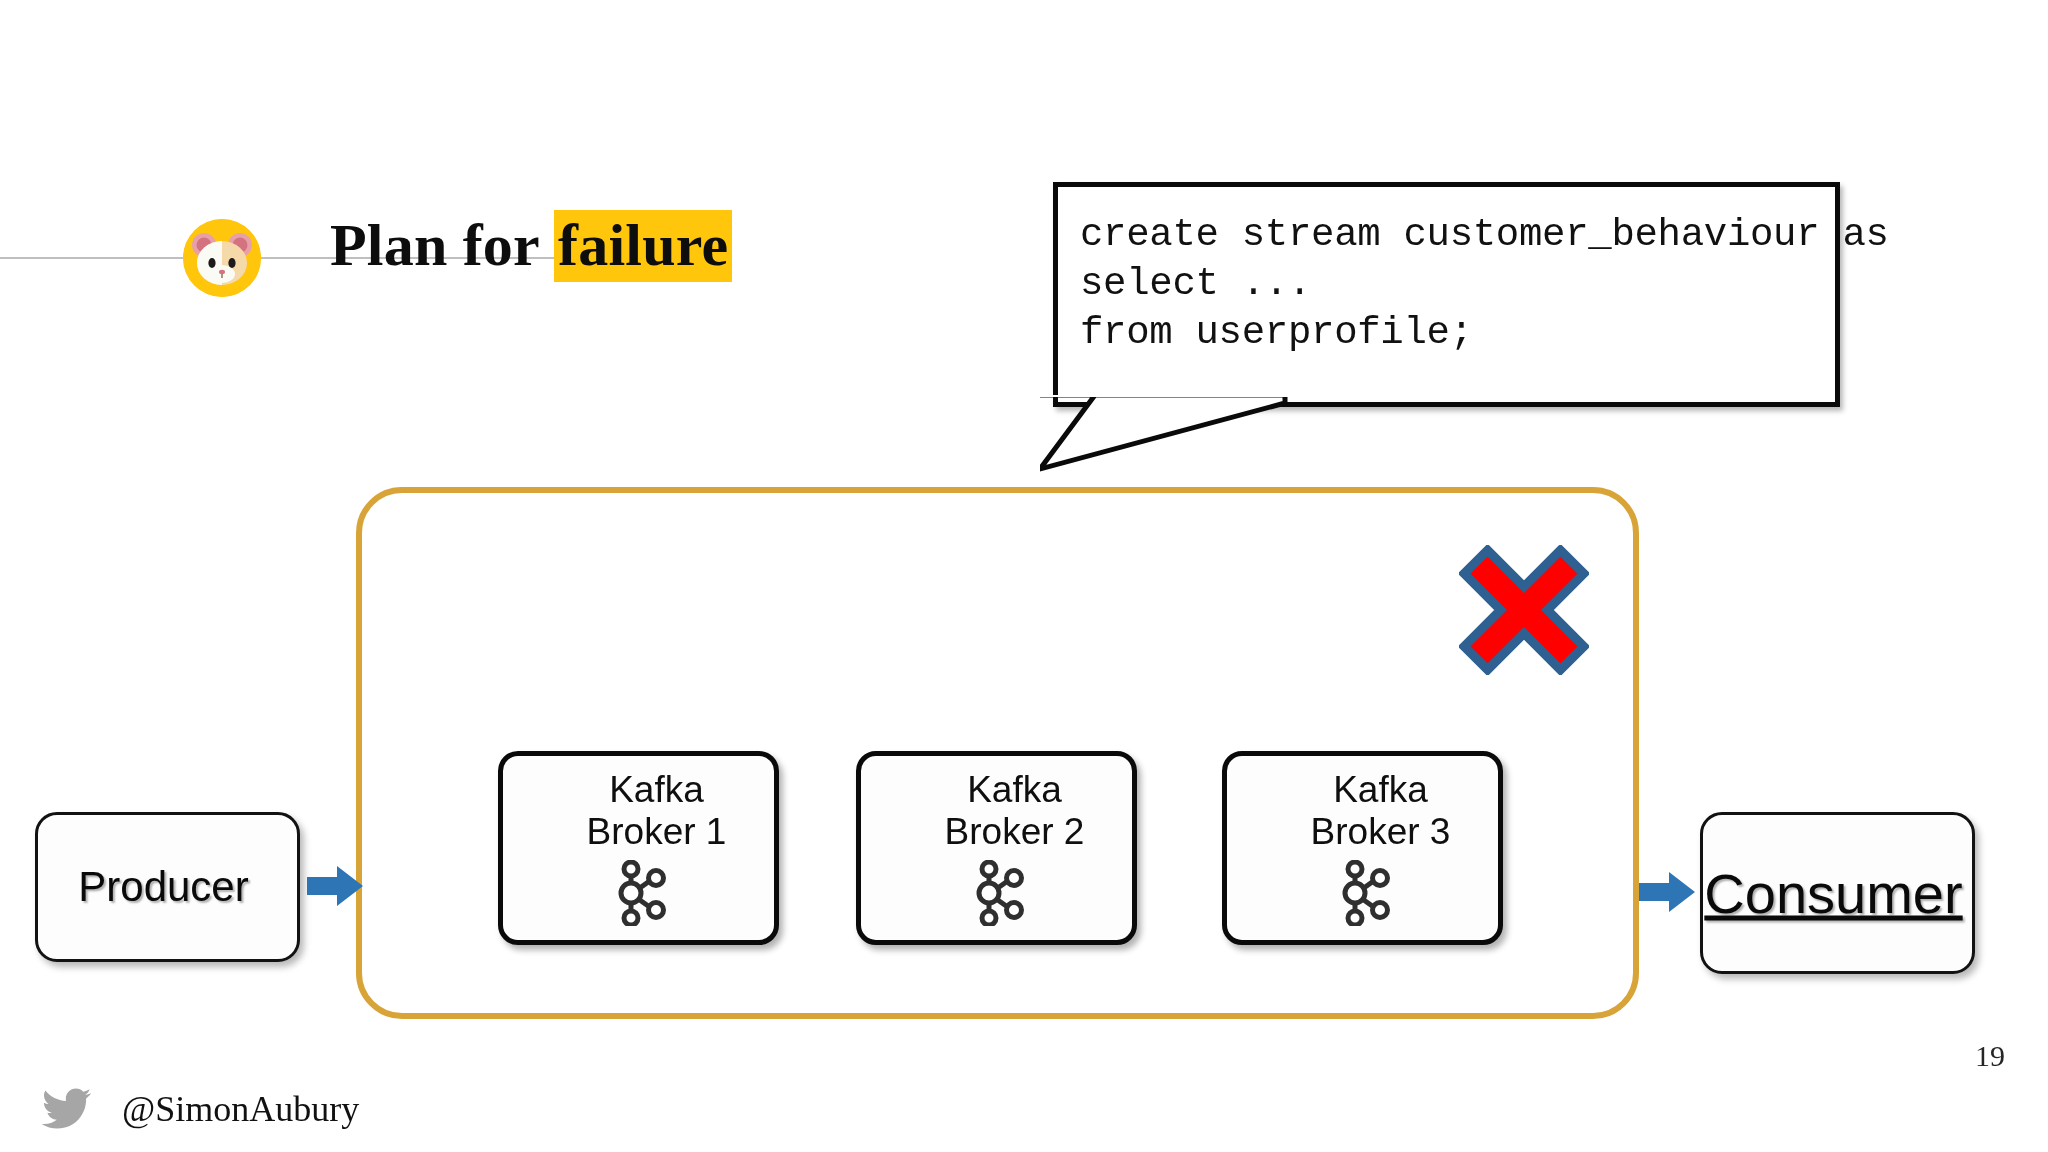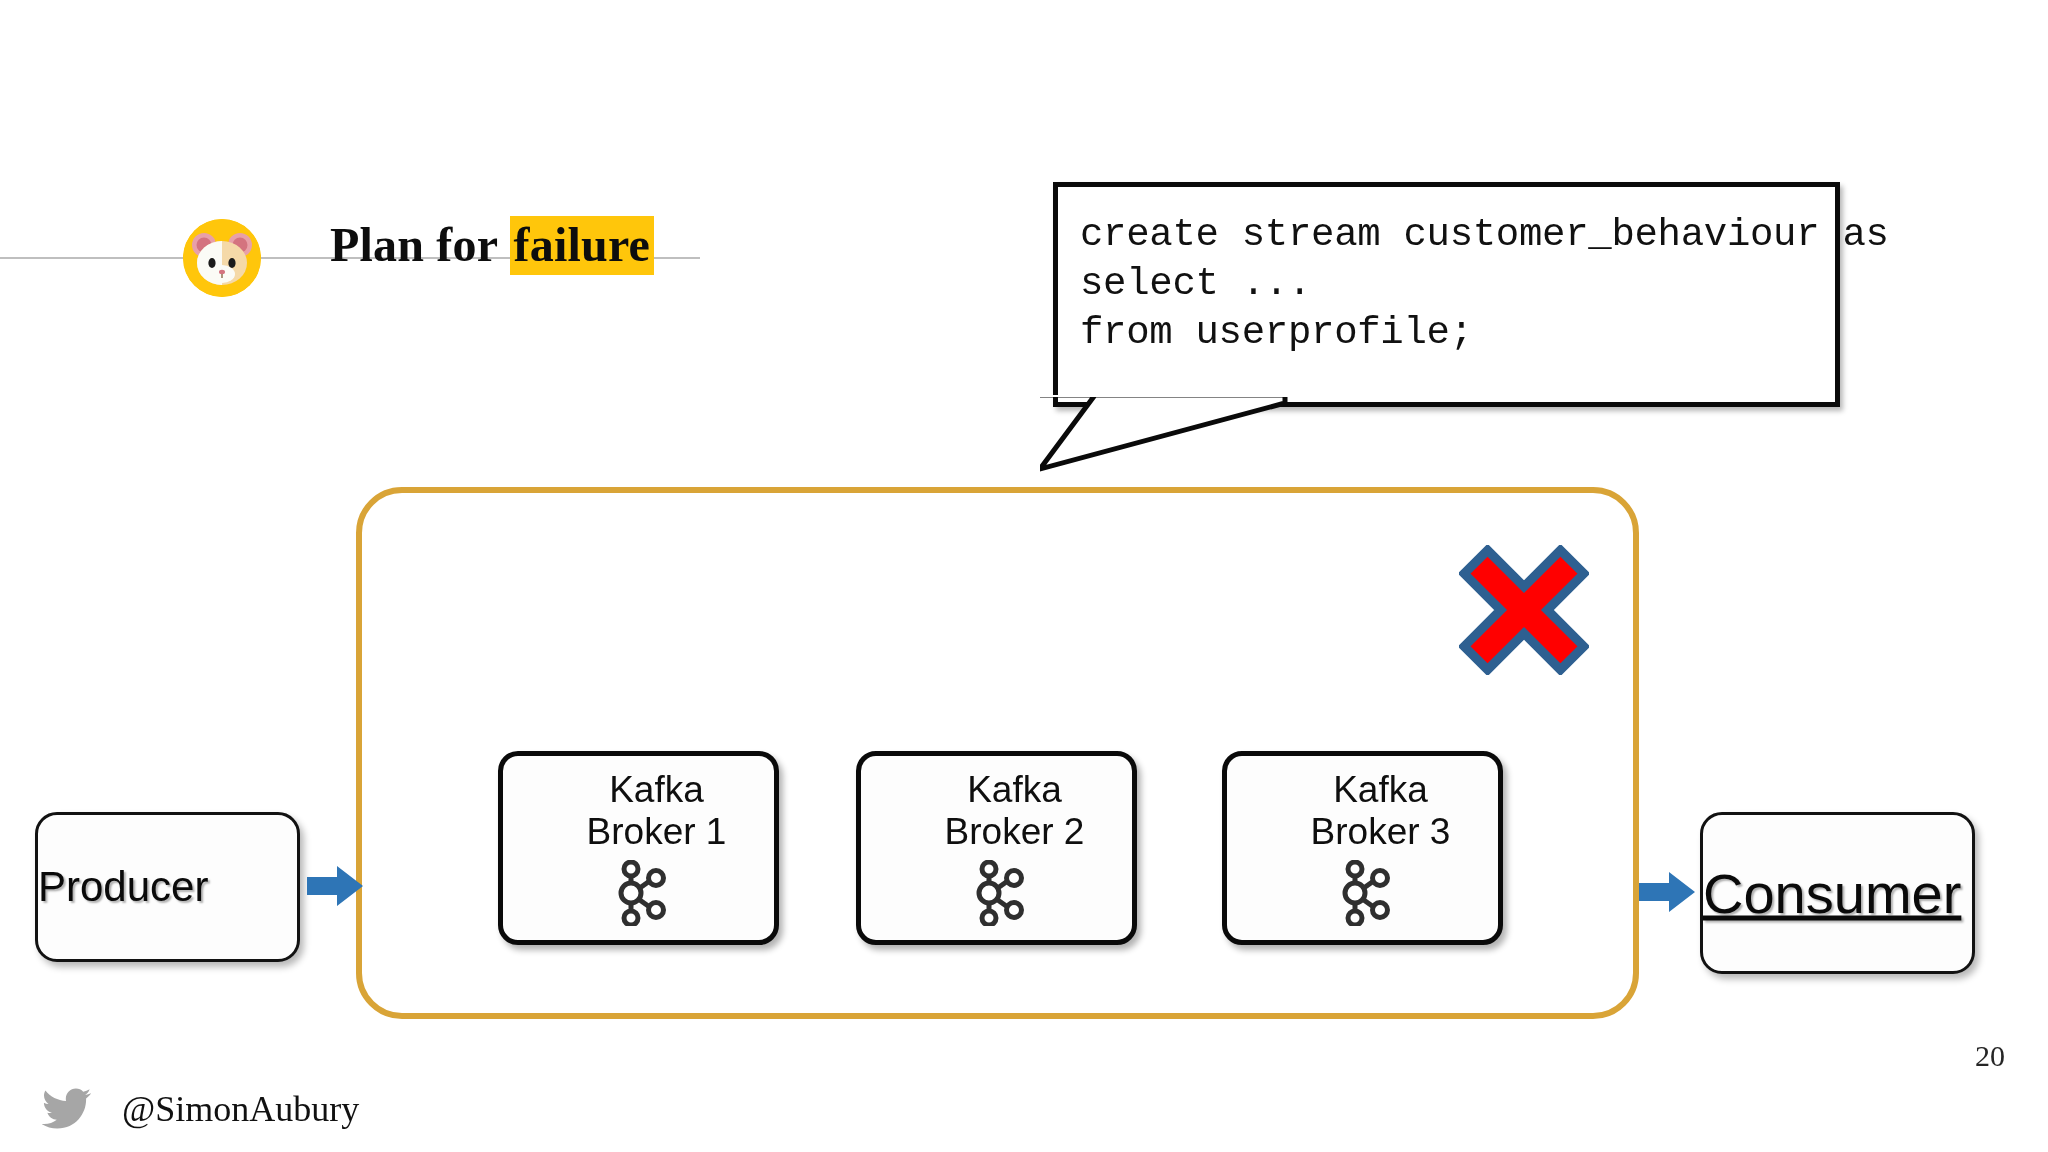--- a/index.html
+++ b/index.html
@@ -45,21 +45,21 @@
   }
   .emoji-badge svg { display: block; }
 
   
   .slide-title {
     position: absolute;
     left: 330px;
     top: 208px;
     font-family: "Liberation Serif", "DejaVu Serif", serif;
     font-weight: bold;
-    font-size: 48px;
+    font-size: 60px;
     line-height: 74px;
     color: #0d0d0d;
     white-space: nowrap;
     letter-spacing: 0.2px;
   }
   .slide-title .hl {
     background: #FFC60B;
     padding: 2px 4px 4px 4px;
     box-decoration-break: clone;
   }
@@ -183,21 +183,21 @@
     border: 3px solid #121212;
     border-radius: 22px;
     box-sizing: border-box;
     box-shadow: 4px 5px 7px rgba(0,0,0,0.28);
   }
   .endpoint-label {
     position: absolute;
     left: 0; right: 8px;
     top: 50%;
     transform: translateY(-50%);
-    text-align: left;
+    text-align: center;
     color: #0a0a0a;
     text-shadow: 2px 2px 2px rgba(0,0,0,0.30);
   }
   #producer-box { left: 35px; top: 812px; width: 265px; height: 150px; }
   #producer-box .endpoint-label { font-size: 42px; }
   #consumer-box { left: 1700px; top: 812px; width: 275px; height: 162px; }
   #consumer-box .endpoint-label { font-size: 56px; text-decoration: underline; }
 
   
   .arrow {
@@ -360,15 +360,15 @@
     <div class="endpoint-label">Consumer</div>
   </div>
 
   <div class="twitter-row">
     <svg class="twitter-icon" viewBox="0 0 50 42">
       <path d="M49 5.3c-1.8.8-3.7 1.3-5.8 1.6 2.1-1.2 3.7-3.2 4.4-5.6-1.9 1.2-4.1 2-6.4 2.5C39.4 1.8 36.8.6 33.9.6c-5.6 0-10.1 4.5-10.1 10.1 0 .8.1 1.6.3 2.3C15.7 12.6 8.3 8.6 3.4 2.5c-.9 1.5-1.4 3.2-1.4 5.1 0 3.5 1.8 6.6 4.5 8.4-1.7-.1-3.2-.5-4.6-1.3v.1c0 4.9 3.5 9 8.1 9.9-.8.2-1.7.3-2.7.3-.7 0-1.3-.1-1.9-.2 1.3 4 5 6.9 9.4 7-3.5 2.7-7.8 4.3-12.6 4.3-.8 0-1.6 0-2.4-.1 4.5 2.9 9.8 4.5 15.5 4.5 18.6 0 28.8-15.4 28.8-28.8 0-.4 0-.9 0-1.3 2-1.4 3.7-3.2 5-5.2z" fill="#A6A6A6"></path>
     </svg>
     <div class="twitter-handle">@SimonAubury</div>
   </div>
 
-  <div class="page-number">20</div>
+  <div class="page-number">19</div>
 
 </div>
 
 </body></html>

